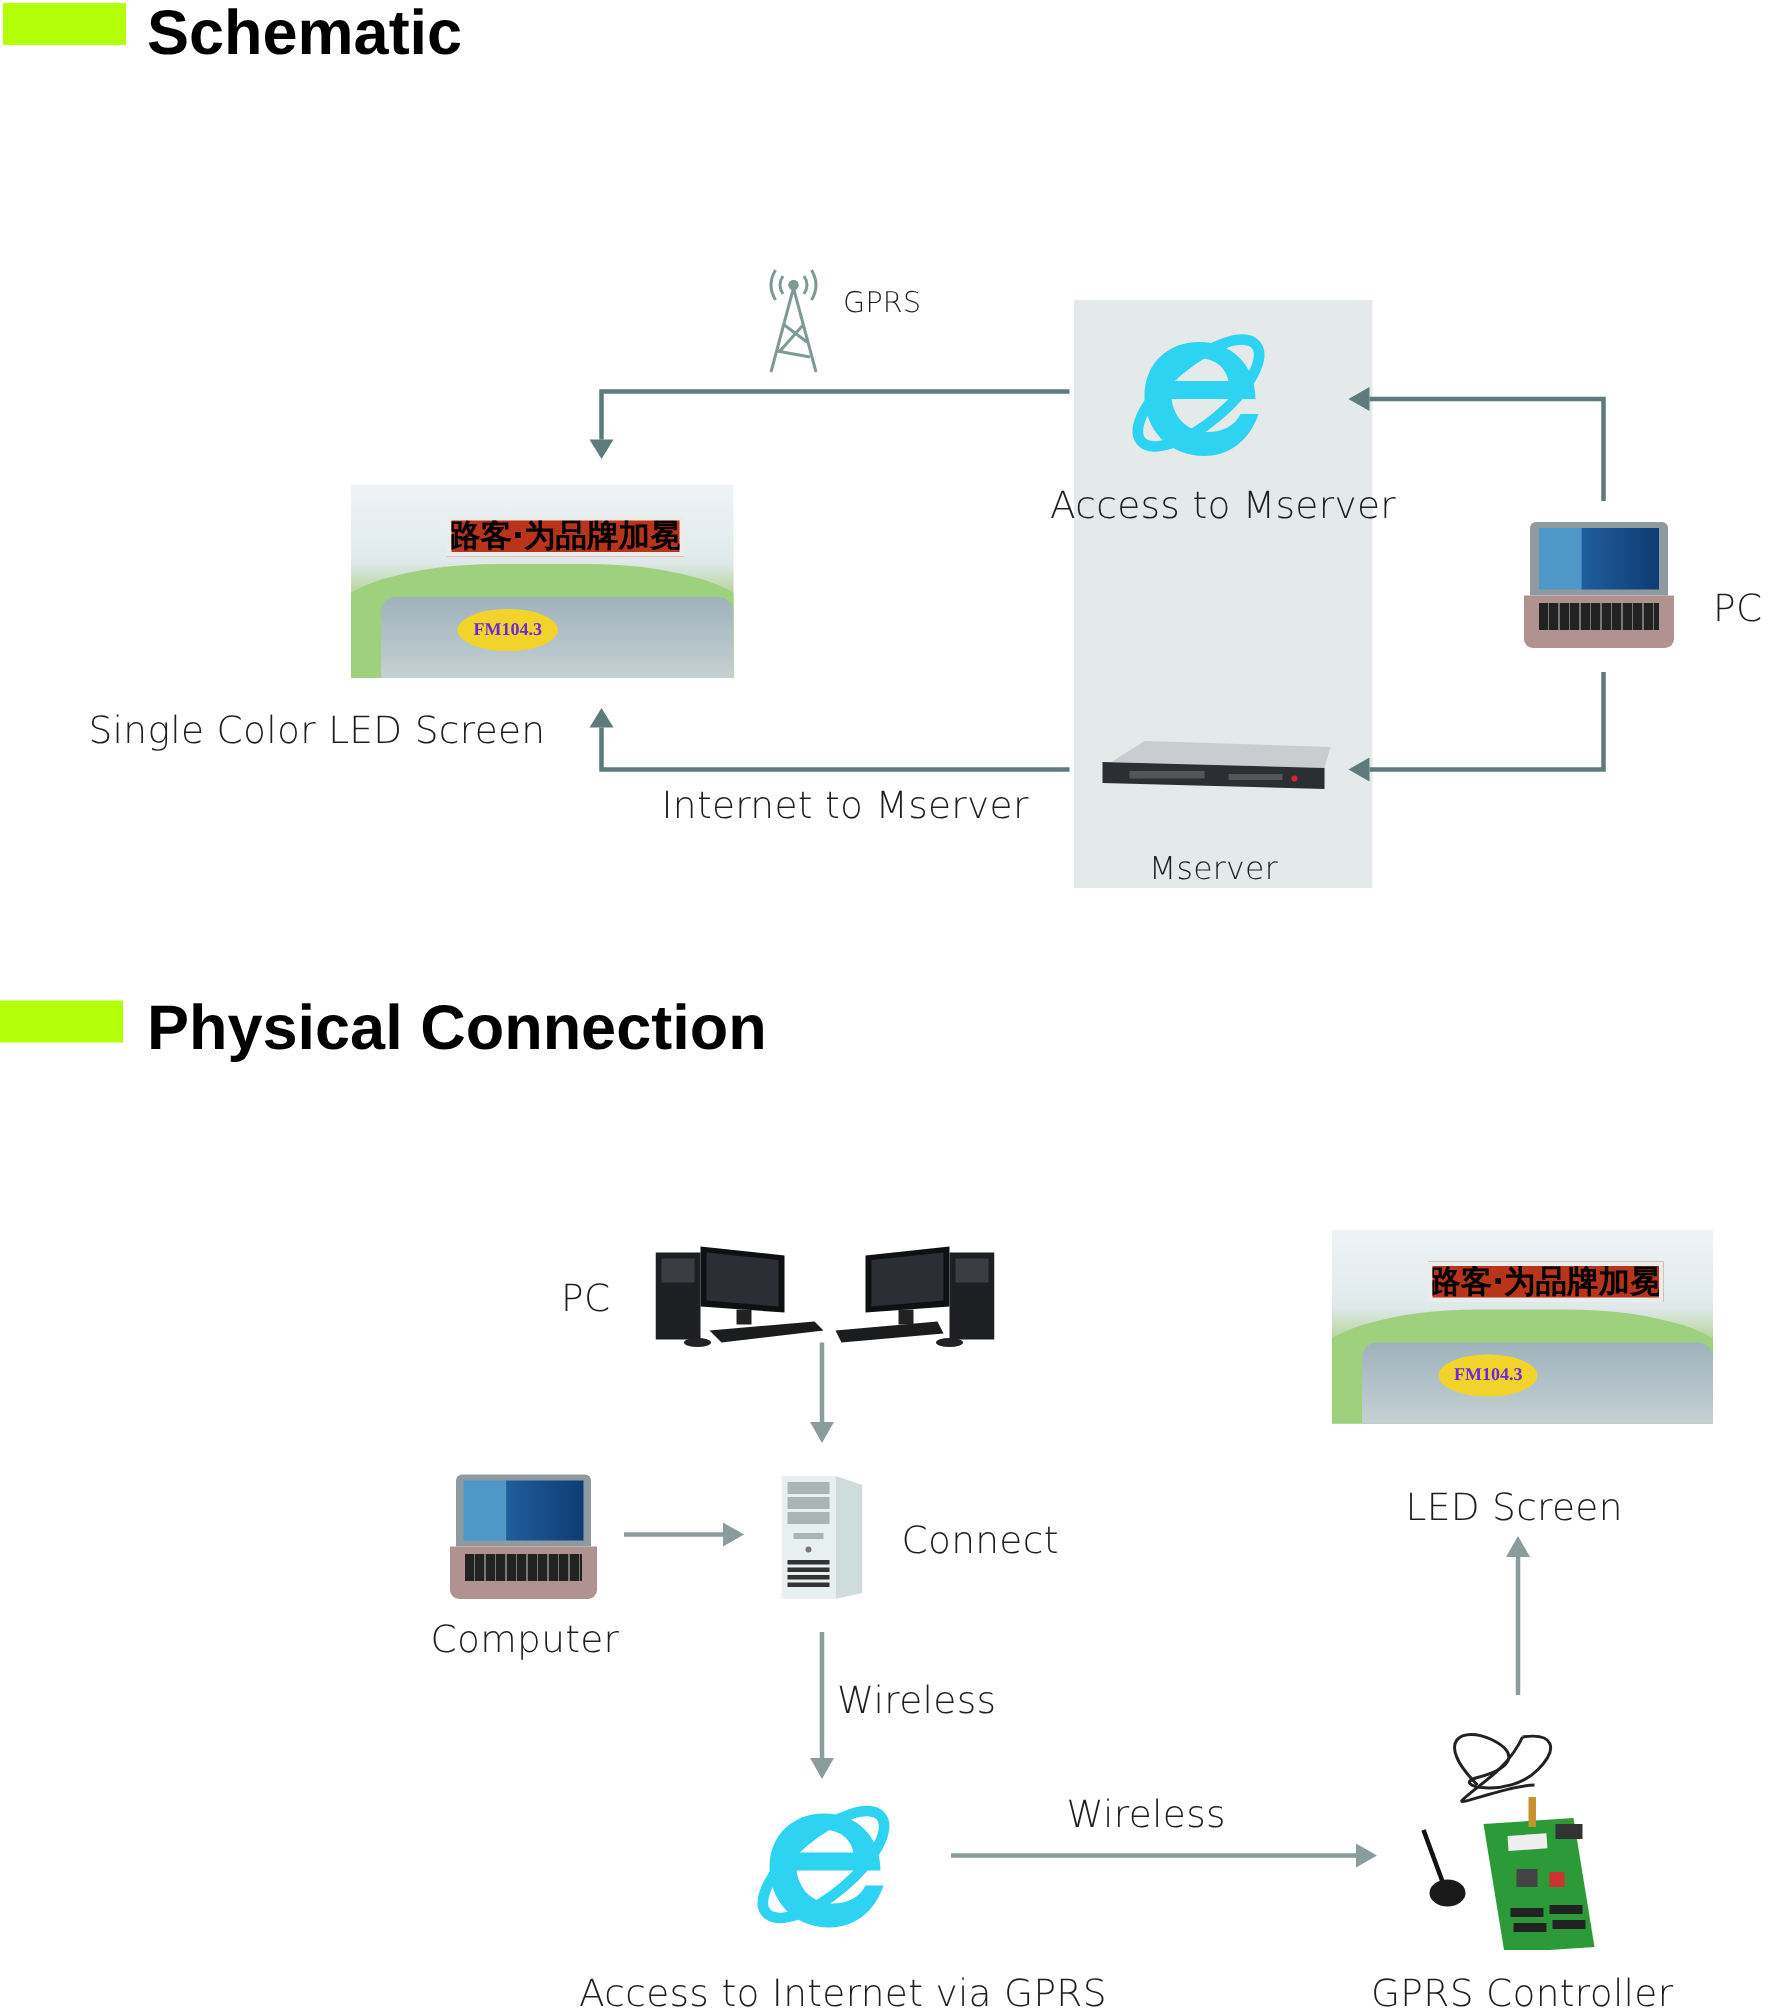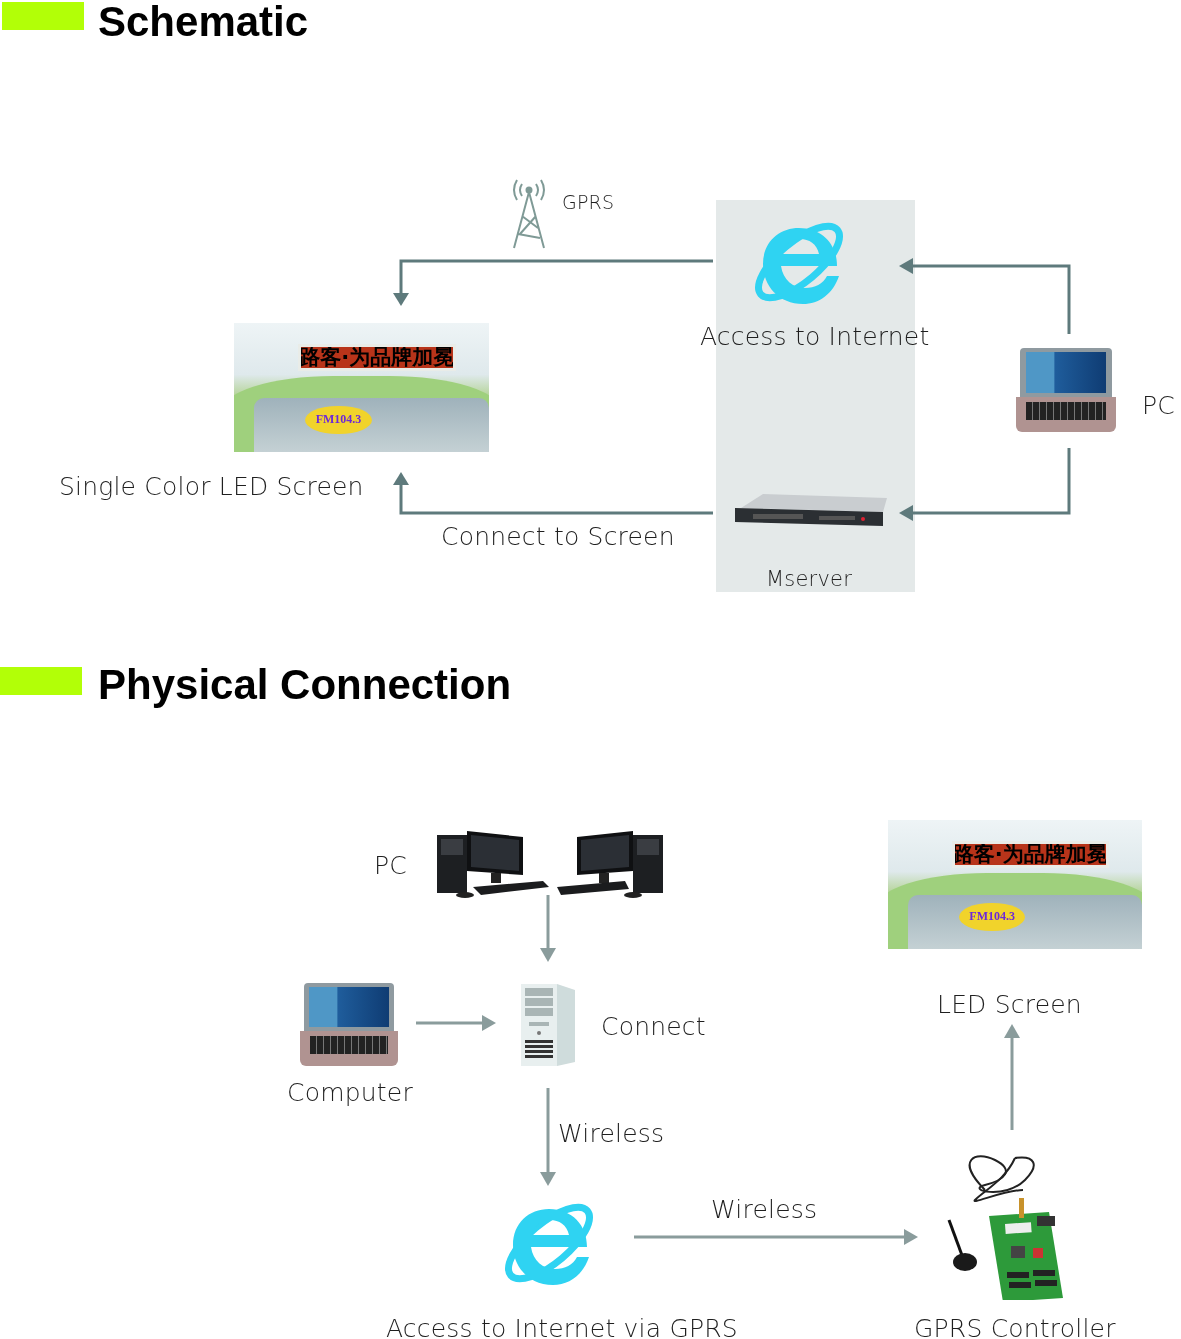--- a/index.html
+++ b/index.html
@@ -97,21 +97,21 @@
     <circle cx="23" cy="14" r="2.5" fill="#7f9a96"></circle>
     <path d="M23,16 L8,72 M23,16 L38,72 M16,40 L32,52 M30,40 L14,58 M12,58 L34,62"></path>
   </g>
 </svg>
 <div class="lbl lbl-sm" style="left:562px;top:193px;font-size:19px;">GPRS</div>
 
 <svg class="abs" style="left:747px;top:212px;" width="104" height="100" viewBox="0 0 104 100">
   <ellipse cx="52" cy="50" rx="50" ry="20" transform="rotate(-40 52 50)" fill="none" stroke="#2fd3f2" stroke-width="7"></ellipse>
   <path d="M52,16 C75,16 90,32 90,54 L34,54 C36,68 46,76 58,76 C68,76 76,72 80,64 L92,64 C86,82 72,92 56,92 C32,92 16,74 16,52 C16,30 32,16 52,16 Z M35,42 L72,42 C70,32 62,27 53,27 C44,27 37,33 35,42 Z" fill="#2fd3f2"></path>
 </svg>
-<div class="lbl" style="left:700px;top:324px;">Access to Internet</div>
+<div class="lbl" style="left:700px;top:324px;">Access to Mserver</div>
 
 <div class="led" style="left:234px;top:323px;width:255px;height:129px;">
   <div class="roof"></div>
   <div class="glass"></div>
   <div class="sticker" style="font-size:12px;">FM104.3</div>
   <div class="sign" style="font-size:21px;">路客·为品牌加冕</div>
 </div>
 <div class="lbl" style="left:59px;top:474px;">Single Color LED Screen</div>
 
 <div class="laptop" style="left:1016px;top:348px;width:100px;height:84px;">
@@ -126,21 +126,21 @@
 
 <svg class="abs" style="left:733px;top:492px;" width="156" height="38" viewBox="0 0 156 38">
   <polygon points="8,16 30,2 154,6 150,20" fill="#c9cdd0"></polygon>
   <polygon points="2,16 150,20 150,34 2,30" fill="#2b2f33"></polygon>
   <rect x="20" y="22" width="50" height="5" fill="#555"></rect>
   <rect x="86" y="24" width="36" height="4" fill="#555"></rect>
   <circle cx="130" cy="27" r="2" fill="#d23"></circle>
 </svg>
 <div class="lbl lbl-sm" style="left:766px;top:553px;margin-top:16px;">Mserver</div>
 
-<div class="lbl" style="left:441px;top:524px;">Connect to Screen</div>
+<div class="lbl" style="left:441px;top:524px;">Internet to Mserver</div>
 
 <svg class="abs" style="left:437px;top:825px;" width="226" height="74" viewBox="0 0 226 74">
 
   <rect x="0" y="10" width="30" height="58" fill="#1d1f22"></rect>
   <rect x="4" y="14" width="22" height="16" fill="#3a3d42"></rect>
 
   <polygon points="30,6 86,12 86,50 30,46" fill="#0f1012"></polygon>
   <polygon points="34,10 82,15 82,46 34,42" fill="#2b2f35"></polygon>
   <rect x="54" y="48" width="10" height="10" fill="#222"></rect>
   <polygon points="36,62 106,56 112,62 44,70" fill="#1b1c1e"></polygon>

